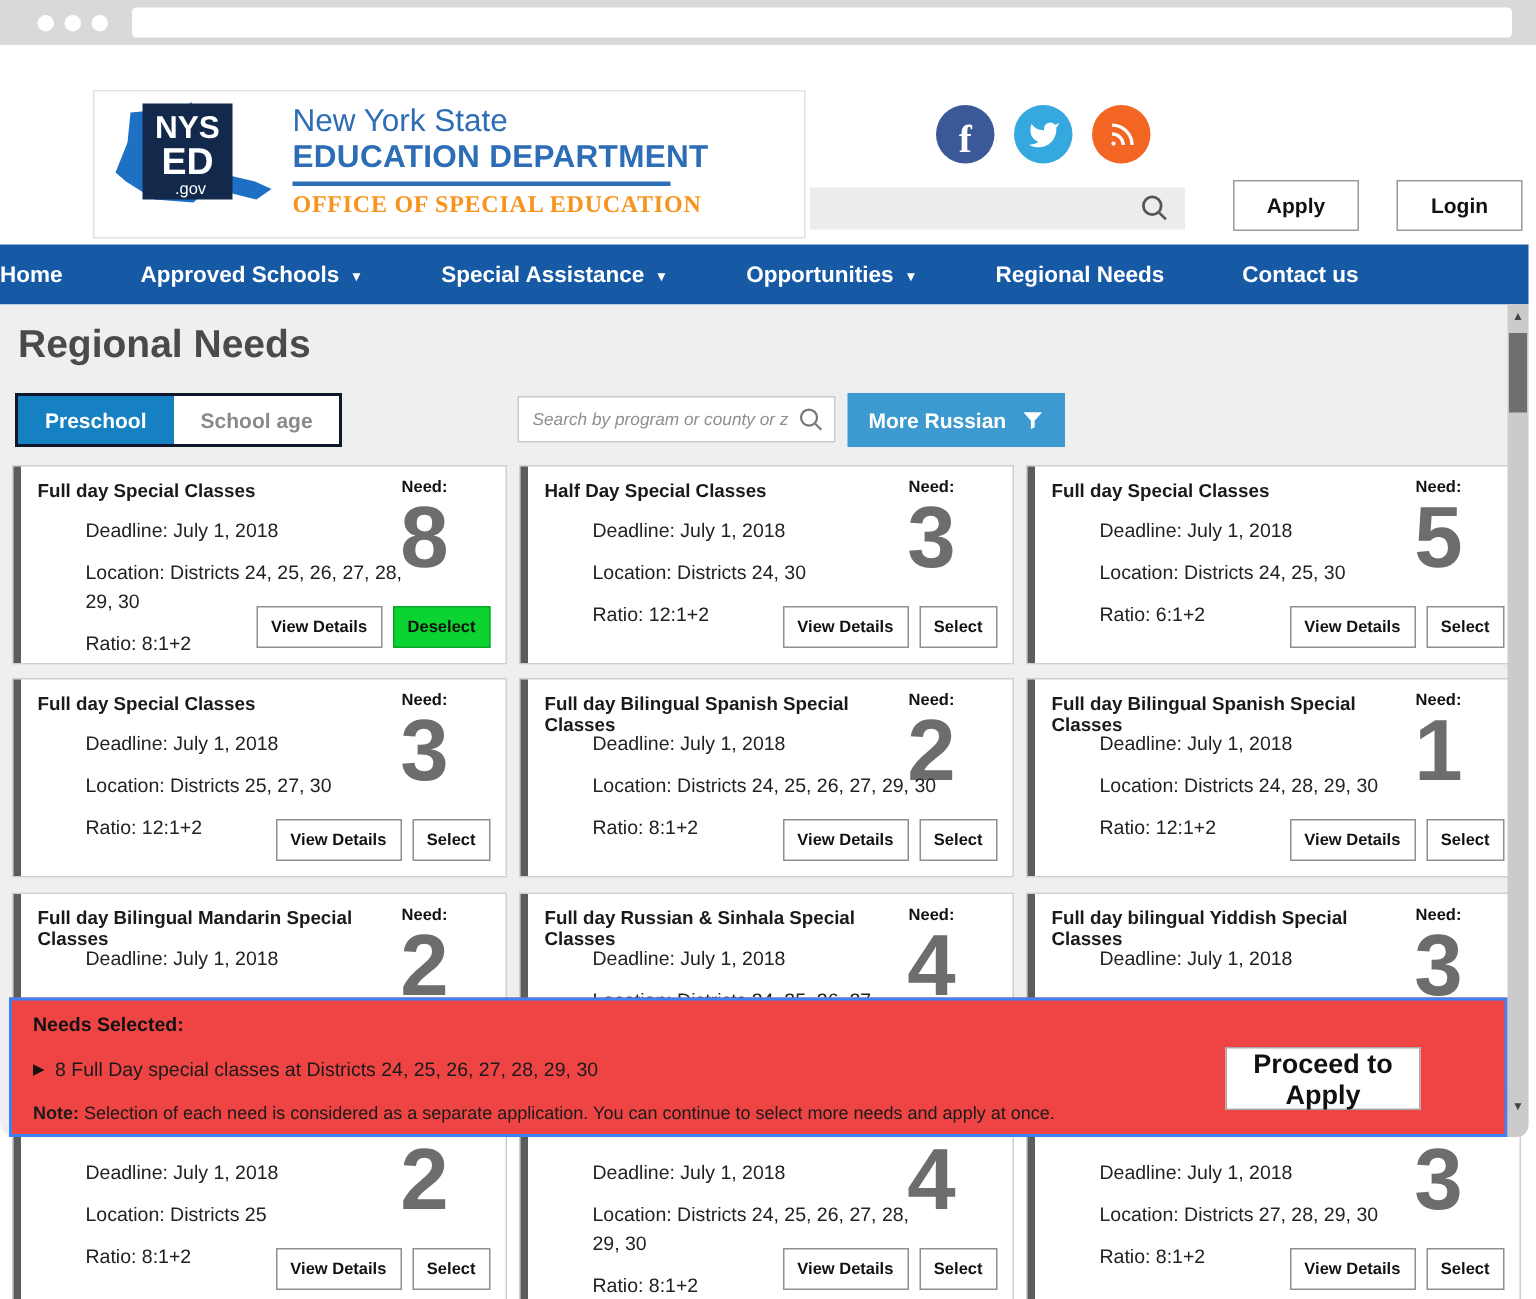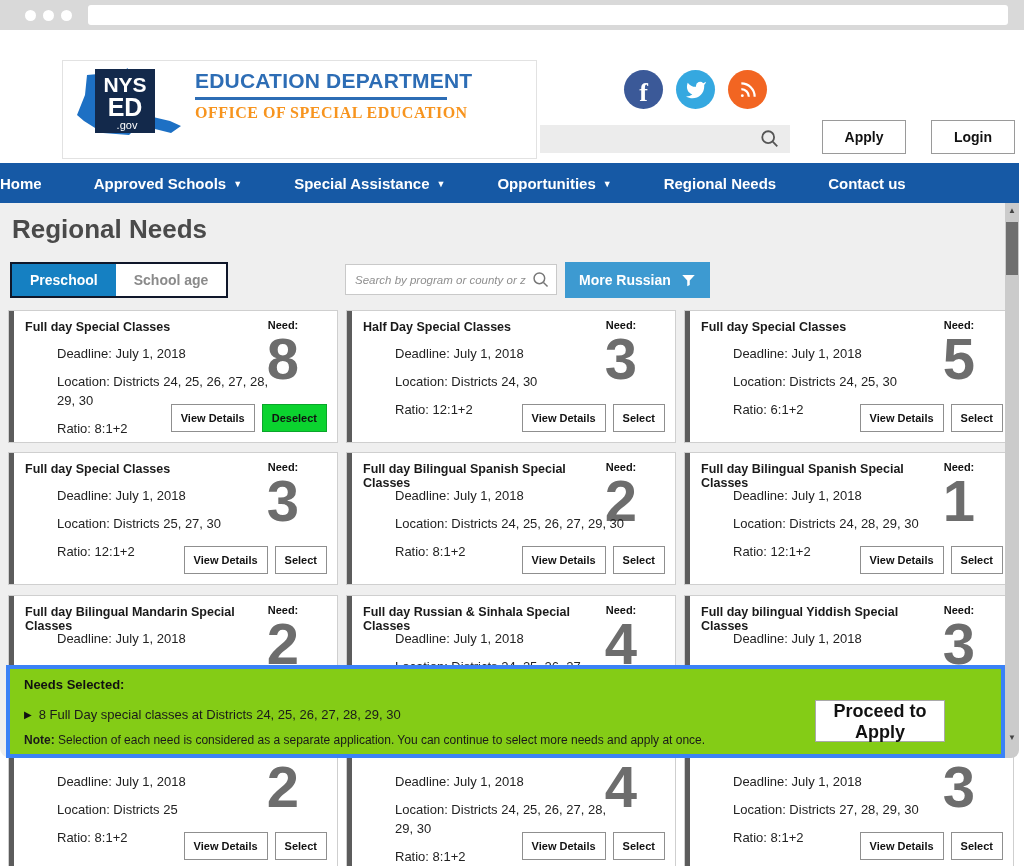--- a/index.html
+++ b/index.html
@@ -56,21 +56,21 @@
   .need-col { position: absolute; right: 16px; top: 8px; width: 76px; text-align: center; }
   .need-label { font-size: 11px; font-weight: 700; color: #111; }
   .need-num { font-size: 58px; font-weight: 700; color: #6d6d6d; line-height: .95; }
   .card-lines { position: absolute; left: 16px; top: 34px; width: 232px; margin-left: 32px; }
   .card-line { font-size: 13px; color: #222; margin-bottom: 9px; line-height: 1.45; }
   .card-btns { position: absolute; right: 10px; bottom: 10px; display: flex; gap: 7px; }
   .btn-sm { background: #fff; border: 1px solid #8f8f8f; font-size: 11px; font-weight: 700; color: #111; padding: 7px 9px; cursor: pointer; font-family: "Liberation Sans", sans-serif; white-space: nowrap; }
   .btn-sm.green { background: #0bd32f; border-color: #0aa52a; }
 
   
-  .sel-overlay { position: absolute; left: 6px; top: 665px; width: 999px; height: 93px; background: #84cc16; border: 4px solid #3b82f6; z-index: 10; }
+  .sel-overlay { position: absolute; left: 6px; top: 665px; width: 999px; height: 93px; background: #ef4444; border: 2px solid #3b82f6; z-index: 10; }
   .sel-title { position: absolute; left: 14px; top: 8px; font-size: 13px; font-weight: 700; color: #111; }
   .sel-items { position: absolute; left: 14px; top: 38px; }
   .sel-item { font-size: 13px; color: #1a1a1a; display: flex; align-items: center; gap: 7px; }
   .sel-bullet { font-size: 10px; color: #111; }
   .proceed-btn { position: absolute; right: 56px; top: 31px; width: 130px; height: 42px; background: #fff; border: 1px solid #a9a9a9; font-size: 18px; font-weight: 700; color: #111; cursor: pointer; font-family: "Liberation Sans", sans-serif; }
   .sel-note { position: absolute; left: 14px; bottom: 7px; font-size: 12px; color: #1a1a1a; }
 
   
   .sb-track { position: absolute; left: 1005px; top: 203px; width: 14px; height: 555px; background: #cbcbcb; border-radius: 0 0 8px 0; z-index: 11; }
   .sb-arrow { position: absolute; left: 0; width: 14px; text-align: center; font-size: 8px; color: #444; cursor: pointer; }
@@ -90,20 +90,21 @@
 
   <div class="logo-box">
     <svg class="logo-art" viewBox="0 0 125 96">
       <path d="M6 52 L14 32 L16 12 L50 9 L57 5 L55 15 L57 28 L60 42 L65 50 L99 58 L110 63 L100 70 L68 62 L58 72 L32 70 L13 58 Z" fill="#1d70c4"></path>
       <rect x="24" y="6" width="60" height="64" fill="#13294b"></rect>
       <text x="54" y="29" text-anchor="middle" fill="#fff" font-family="Liberation Sans, sans-serif" font-weight="700" font-size="21">NYS</text>
       <text x="54" y="53" text-anchor="middle" fill="#fff" font-family="Liberation Sans, sans-serif" font-weight="700" font-size="25">ED</text>
       <text x="56" y="66" text-anchor="middle" fill="#fff" font-family="Liberation Sans, sans-serif" font-size="11">.gov</text>
     </svg>
     <div class="brand">
+      <div class="brand-line1">New York State</div>
       <div class="brand-line2">EDUCATION DEPARTMENT</div>
       <div class="brand-rule"></div>
       <div class="brand-line3">OFFICE OF SPECIAL EDUCATION</div>
     </div>
   </div>
 
   <div class="social">
     <div class="social-circle" style="background:#3b5998">
         <span class="fb-f">f</span>
       </div>

